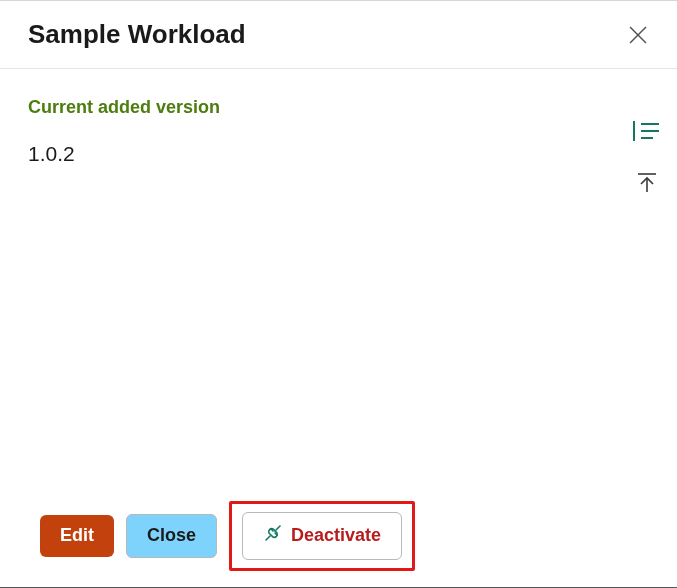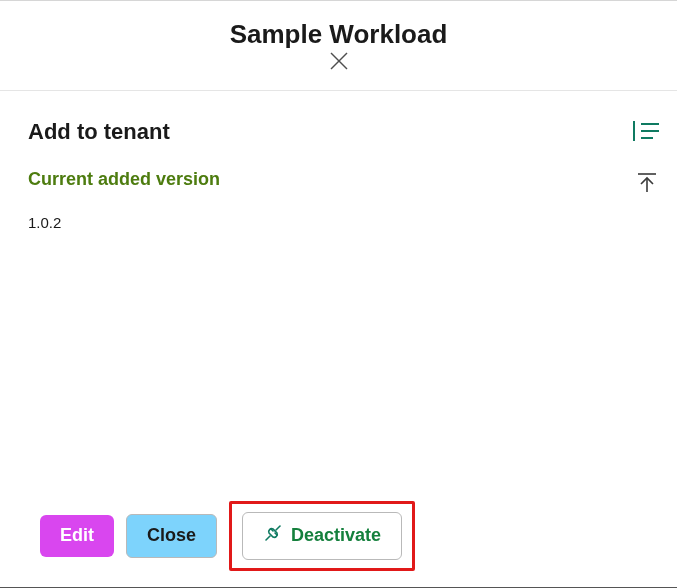--- a/index.html
+++ b/index.html
@@ -15,21 +15,20 @@
       position: relative;
       border-top: 1px solid #d6d6d6;
       border-bottom: 1px solid #555;
     }
     .header {
       display: flex;
       justify-content: space-between;
       align-items: center;
       padding: 18px 28px 18px 28px;
       border-bottom: 1px solid #e5e5e5;
-      flex-direction: column;
     }
     .header-title {
       font-size: 26px;
       font-weight: 700;
       color: #1a1a1a;
     }
     .close-x {
       cursor: pointer;
       width: 22px;
       height: 22px;
@@ -47,21 +46,21 @@
       color: #1a1a1a;
       margin-bottom: 24px;
     }
     .field-label {
       font-size: 18px;
       font-weight: 600;
       color: #4d7c0f;
       margin-bottom: 24px;
     }
     .field-value {
-      font-size: 15px;
+      font-size: 21px;
       font-weight: 400;
       color: #1a1a1a;
       margin-top: 13px;
     }
     .right-rail {
       position: absolute;
       right: 16px;
       top: 118px;
       display: flex;
       flex-direction: column;
@@ -89,56 +88,55 @@
       font-weight: 600;
       border-radius: 6px;
       cursor: pointer;
       font-family: inherit;
       display: inline-flex;
       align-items: center;
       gap: 8px;
       line-height: 1.2;
     }
     .btn-primary {
-      background: #d946ef;
+      background: #c2410c;
       color: #ffffff;
       border: none;
     }
     .btn-secondary {
       background: #7dd3fc;
       color: #1a1a1a;
       border: 1px solid #b9b9b9;
     }
     .deactivate-wrap {
       border: 3px solid #e11919;
       padding: 8px 10px;
       border-radius: 2px;
     }
     .btn-deactivate {
       background: #ffffff;
-      color: #15803d;
+      color: #b91c1c;
       border: 1px solid #b9b9b9;
       align-items: center;
     }
   </style>
 </head>
 <body>
 
 <div class="header">
   <div class="header-title">Sample Workload</div>
   <div class="close-x">
     <svg width="18" height="18" viewBox="0 0 18 18" fill="none" stroke="currentColor" stroke-width="1.4">
       <line x1="1" y1="1" x2="17" y2="17"></line>
       <line x1="17" y1="1" x2="1" y2="17"></line>
     </svg>
   </div>
 </div>
 
 <div class="content">
-  <div class="section-title">Add to tenant</div>
   <div class="field-label">Current added version</div>
   <div class="field-value">1.0.2</div>
 </div>
 
 <div class="right-rail">
   <div class="rail-icon">
     <svg width="28" height="24" viewBox="0 0 28 24">
       <line x1="0" y1="2" x2="0" y2="22" stroke="#0f7a61" stroke-width="4"></line>
       <line x1="8" y1="5" x2="26" y2="5" stroke="#0f7a61" stroke-width="2"></line>
       <line x1="8" y1="12" x2="26" y2="12" stroke="#0f7a61" stroke-width="2"></line>

